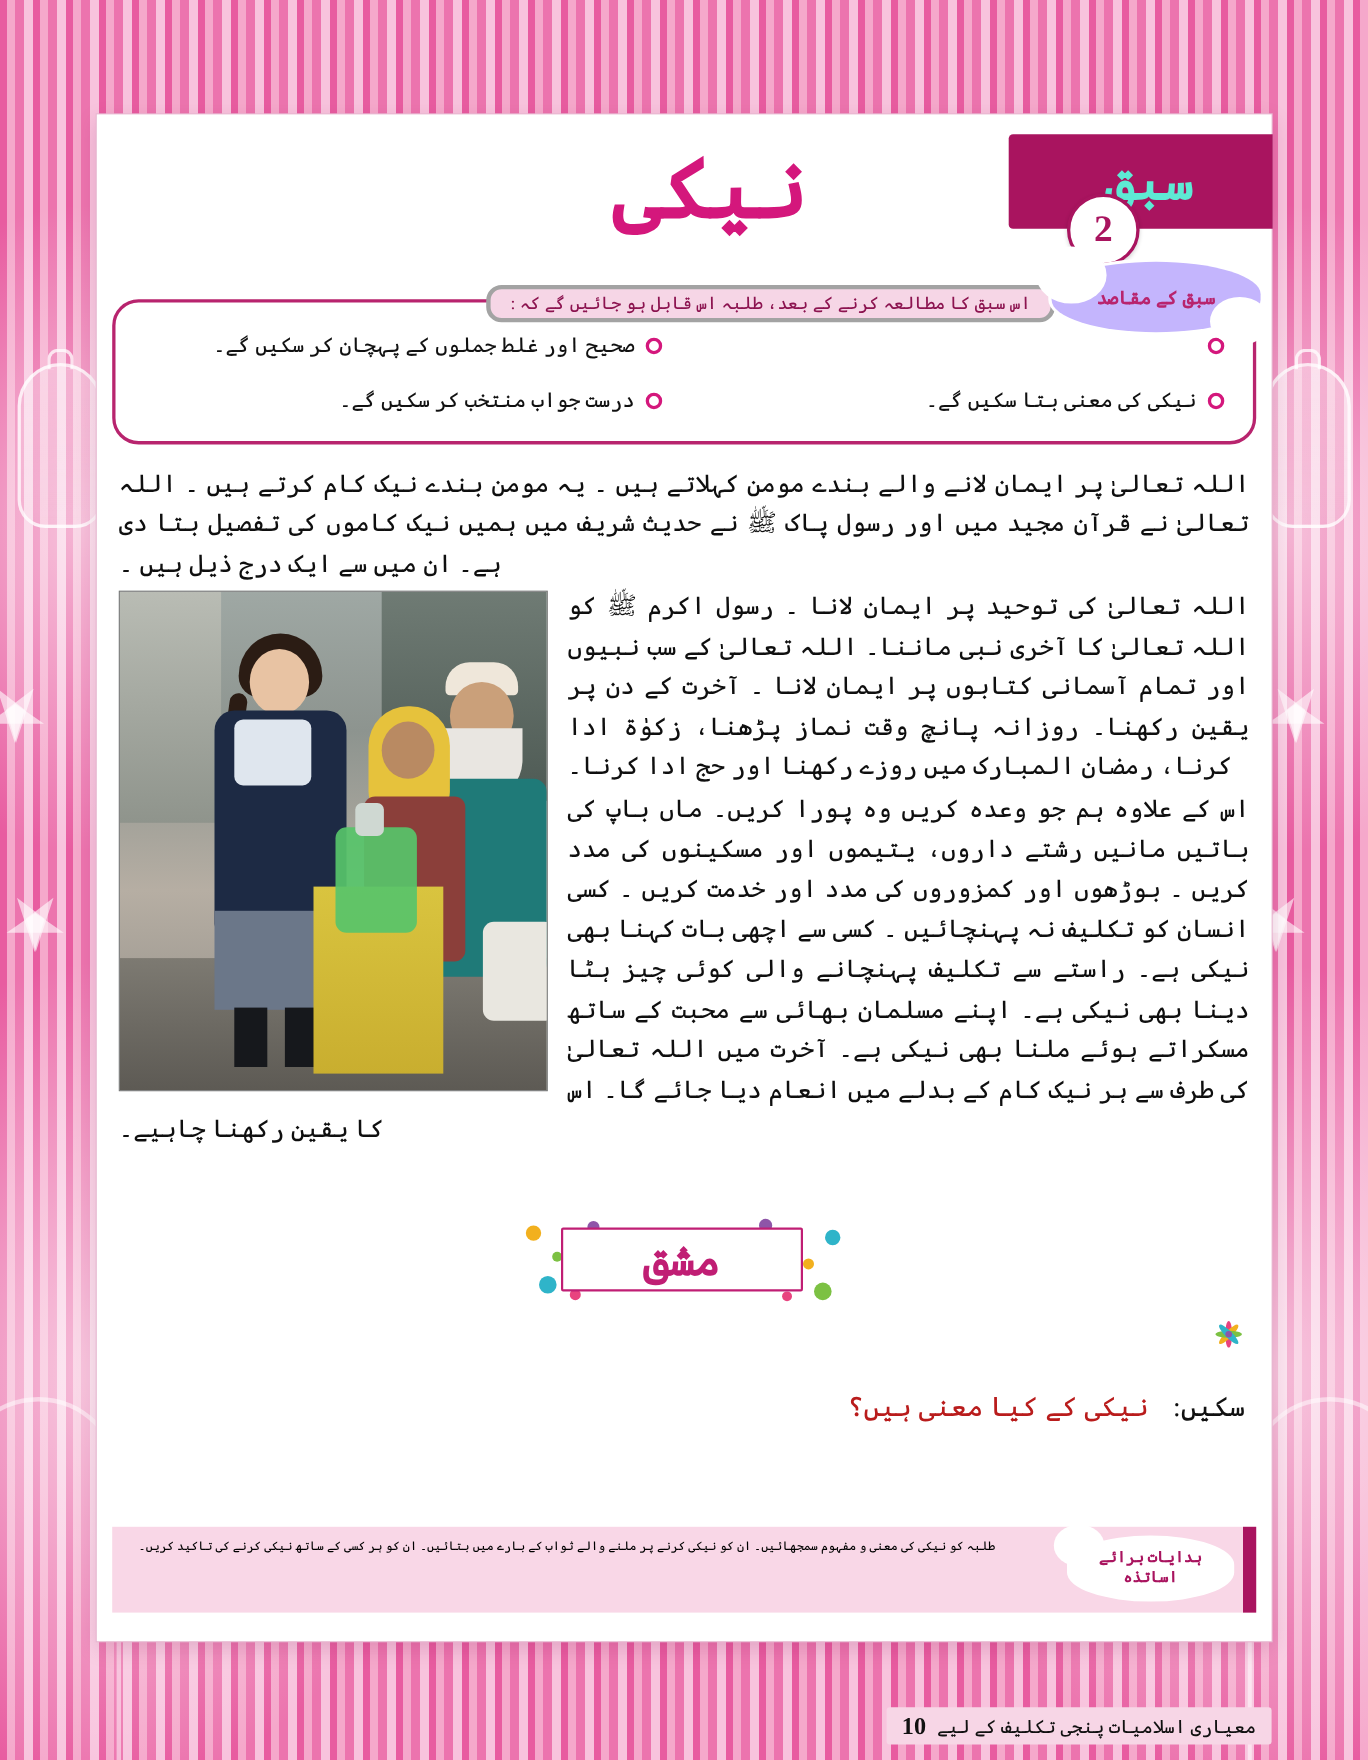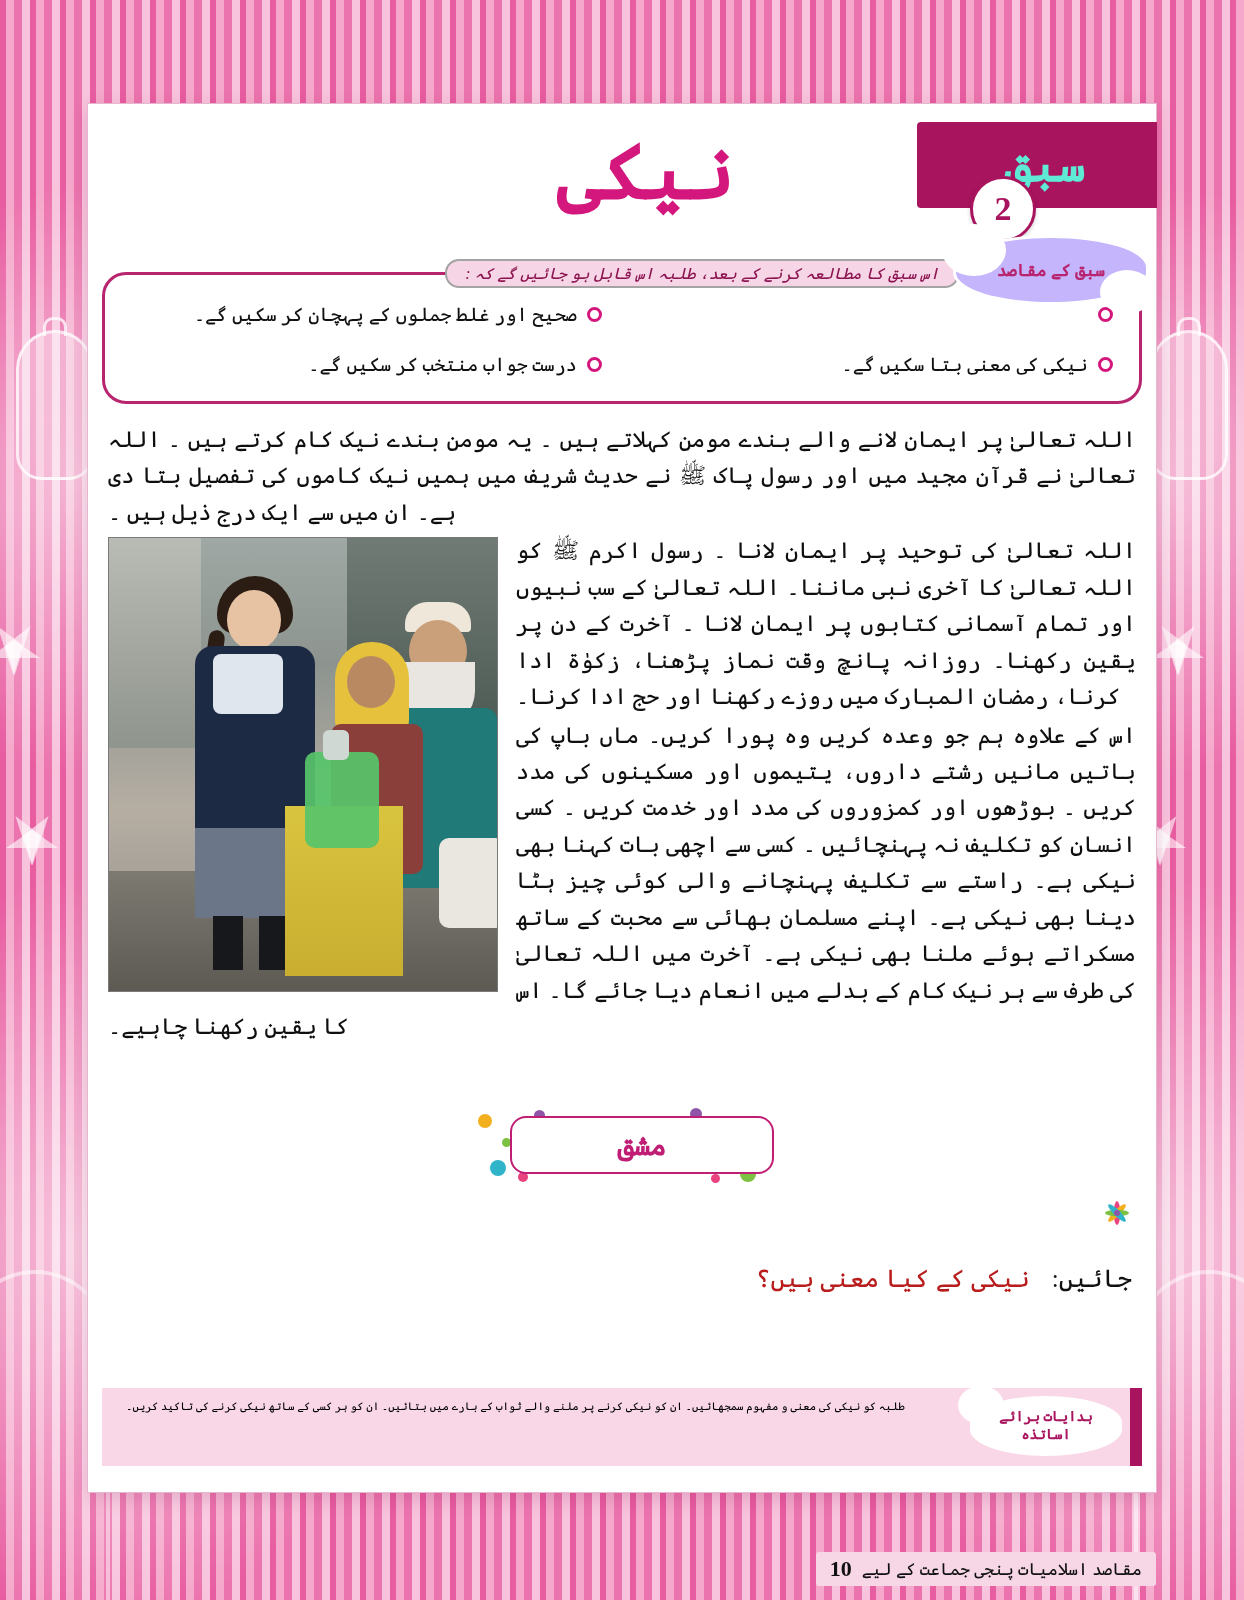--- a/index.html
+++ b/index.html
@@ -116,25 +116,24 @@
   .obj-badge:after { width:54px; height:44px; right:-8px; bottom:-12px;}
 
   .obj-box {
     position:absolute; left:14px; top:168px; width:1040px; height:132px;
     border:3px solid #b8246e; border-radius:24px;
     background:#fff;
   }
   .obj-head {
     position:absolute; right:180px; top:-16px;
     background:#f6d6e6; color:#8c1450;
-    border:2px solid #a3a3a3;
+    border:4px solid #a3a3a3;
     border-radius:14px;
     padding:3px 18px; font-size:16px; white-space:nowrap;
     z-index:3;
-    font-style:italic;
   }
   .obj-grid {
     position:absolute; inset:26px 26px 10px 26px;
     display:grid; grid-template-columns:1fr 1fr; gap:10px 40px;
   }
   .obj-item { display:flex; align-items:flex-start; gap:10px; justify-content:flex-start; }
   .bullet {
     flex:0 0 auto; width:15px; height:15px; margin-top:6px;
     border:3px solid #d4177c; border-radius:50%;
   }
@@ -184,24 +183,24 @@
   
   .mashq-wrap {
     position:absolute; left:0; right:0; top:1000px; height:90px;
   }
   .mashq-dots{
     position:absolute; left:calc(50% - 150px); top:0; width:300px; height:86px;
   }
   .dot{ position:absolute; border-radius:50%; }
   .mashq-box{
     position:absolute; left:calc(50% - 112px); top:12px;
-    width:264px; height:58px;
-    border:2px solid #c01e74; border-radius:16px; background:#fff;
+    width:220px; height:58px;
+    border:2px solid #c01e74; border-radius:2px; background:#fff;
     display:flex; align-items:center; justify-content:center;
-    color:#c01e74; font-size:28px; font-weight:bold;
+    color:#c01e74; font-size:40px; font-weight:bold;
   }
 
   
   .ex {
     position:absolute; left:24px; top:1094px; width:1020px;
   }
   .ex-q-head{
     display:flex; align-items:center; justify-content:flex-start; gap:14px;
     color:#c01e74; font-size:26px; font-weight:bold;
   }
@@ -362,35 +361,35 @@
             <ellipse rx="3.2" ry="12" fill="#f2b01e" transform="rotate(45)"></ellipse>
             <ellipse rx="3.2" ry="12" fill="#7cc143" transform="rotate(90)"></ellipse>
             <ellipse rx="3.2" ry="12" fill="#2fb4c9" transform="rotate(135)"></ellipse>
             <circle r="3" fill="#8e55a8"></circle>
           </g>
         </svg>
       </span>
     </div>
 
     <div class="sawal">
-      <span class="lbl">جائیں:</span>
+      <span class="lbl">سکیں:</span>
       <span class="q-text">نیکی کے کیا معنی ہیں؟</span>
     </div>
 
   </div>
 
   <div class="note">
     <div class="note-bar"></div>
     <div class="note-badge">
       <span>ہدایات برائے</span>
       <span>اساتذہ</span>
     </div>
     <div class="note-text">طلبہ کو نیکی کی معنی و مفہوم سمجھائیں۔ ان کو نیکی کرنے پر ملنے والے ثواب کے بارے میں بتائیں۔ ان کو ہر کسی کے ساتھ نیکی کرنے کی تاکید کریں۔</div>
   </div>
 
 </div>
 
 <div class="footer">
   <div class="f-strip">
-    <span class="f-text">مقاصد اسلامیات پنجی جماعت کے لیے</span>
+    <span class="f-text">معیاری اسلامیات پنجی تکلیف کے لیے</span>
     <span class="f-page">10</span>
   </div>
 </div>
 
 </body></html>

